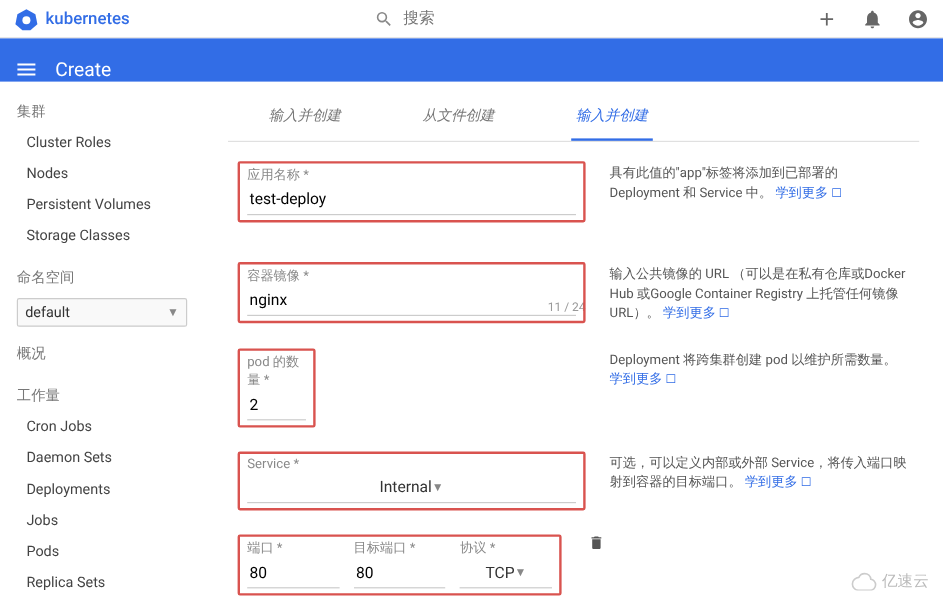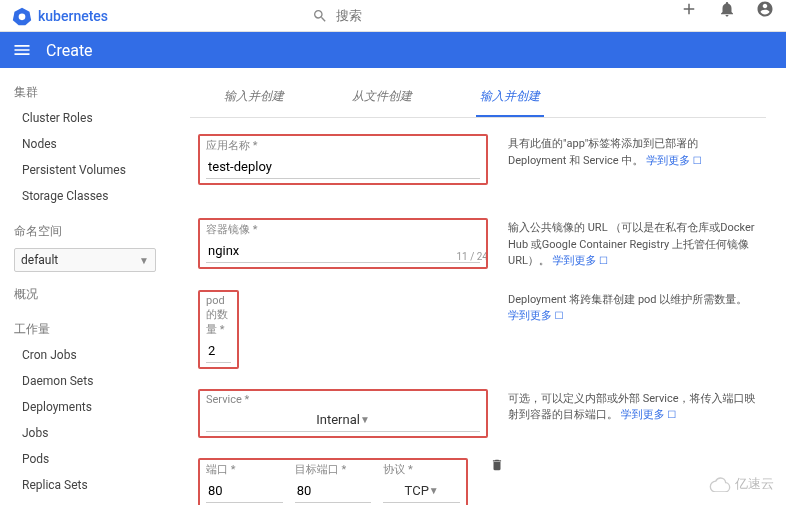--- a/index.html
+++ b/index.html
@@ -1,26 +1,26 @@
 <!DOCTYPE html>
 <html><head>
   <meta charset="utf-8">
   <style>
     * { margin: 0; padding: 0; box-sizing: border-box; font-family: Roboto, Arial, sans-serif; }
     body { font-size: 13px; color: #333; background: #fff; }
     
-    .topbar { height: 32px; display: flex; padding: 0 12px; border-bottom: 1px solid #e0e0e0; }
+    .topbar { height: 32px; display: flex; align-items: center; padding: 0 12px; border-bottom: 1px solid #e0e0e0; }
     .logo-area { display: flex; align-items: center; gap: 6px; font-weight: 500; font-size: 14px; color: #326de6; }
     .logo-icon { width: 20px; height: 20px; }
     .search-area { margin-left: 204px; display: flex; align-items: center; gap: 8px; color: #888; }
     .search-area input { border: none; outline: none; font-size: 13px; width: 200px; background: transparent; }
     .top-icons { margin-left: auto; display: flex; gap: 20px; color: #666; }
     .top-icons svg { width: 18px; height: 18px; cursor: pointer; }
     
-    .bluebar { height: 36px; background: #326de6; color: #fff; display: flex; align-items: center; padding: 16px 12px; gap: 14px; font-size: 16px; font-weight: 400; }
+    .bluebar { height: 36px; background: #326de6; color: #fff; display: flex; padding: 16px 12px; gap: 14px; font-size: 16px; font-weight: 400; }
     .hamburger { cursor: pointer; }
     
     .main { display: flex; height: calc(100vh - 68px); }
     .sidebar { width: 170px; padding: 12px 0; overflow-y: auto; }
     .sidebar-heading { padding: 4px 14px; font-size: 12px; color: #777; font-weight: 500; }
     .sidebar-item { padding: 6px 22px; font-size: 12px; color: #444; cursor: pointer; }
     .ns-select { margin: 4px 14px 10px; padding: 4px 6px; border: 1px solid #ccc; border-radius: 2px; display: flex; justify-content: space-between; align-items: center; font-size: 12px; background: #f9f9f9; }
     
     .content { flex: 1; padding: 0 20px 20px; overflow-y: auto; }
     .tabs { display: flex; gap: 60px; border-bottom: 1px solid #e0e0e0; padding: 12px 30px 0; font-style: italic; }
@@ -140,21 +140,21 @@
           </div>
         </div>
         <div class="form-right">
           <span>输入公共镜像的 URL （可以是在私有仓库或Docker Hub 或Google Container Registry 上托管任何镜像URL）。</span>
           <a class="learn-more">学到更多</a>
         </div>
       </div>
 
       <div class="form-row">
         <div class="form-left">
-          <div class="field-group highlight" style="width:41px">
+          <div class="field-group highlight" style="width:65px">
             <label class="field-label">pod 的数量 *</label>
             <input class="field-input" value="2" style="">
           </div>
         </div>
         <div class="form-right">
           <span>Deployment 将跨集群创建 pod 以维护所需数量。</span>
           <a class="learn-more">学到更多</a>
         </div>
       </div>
 

